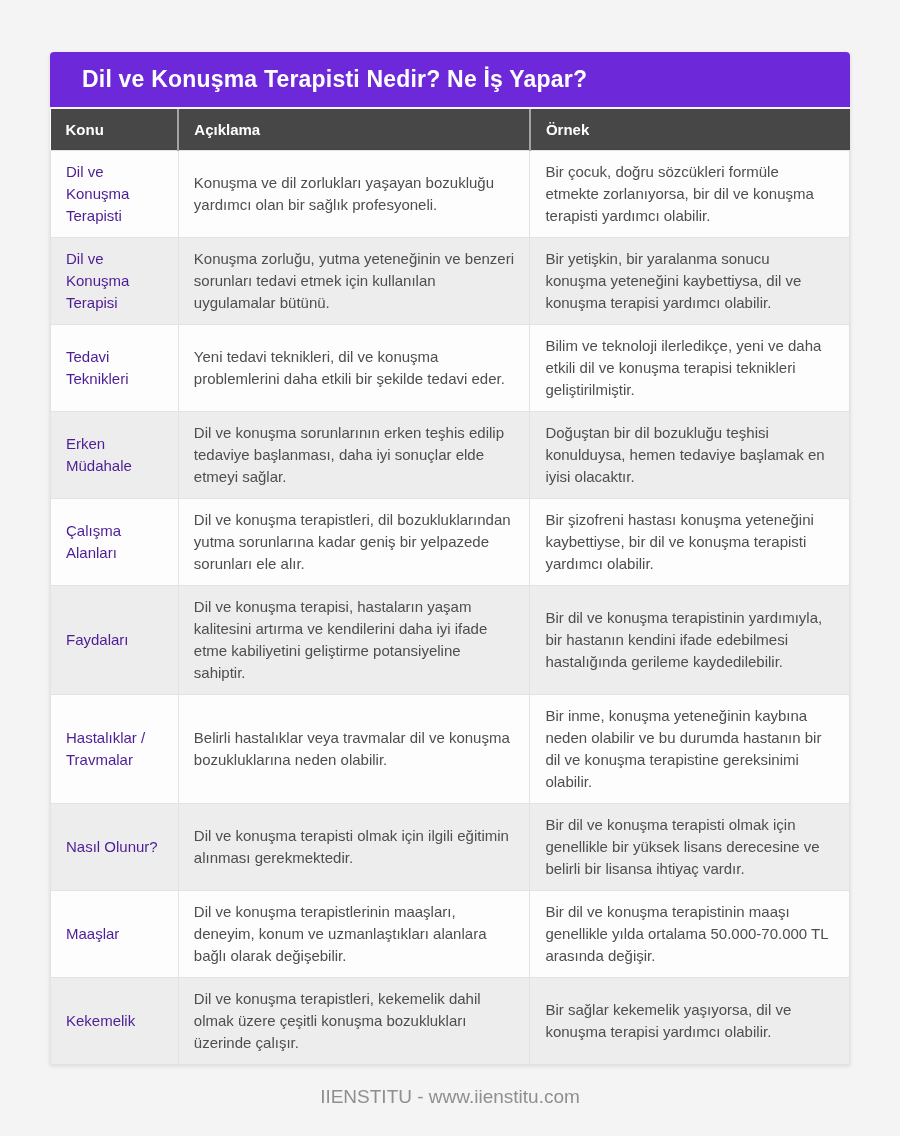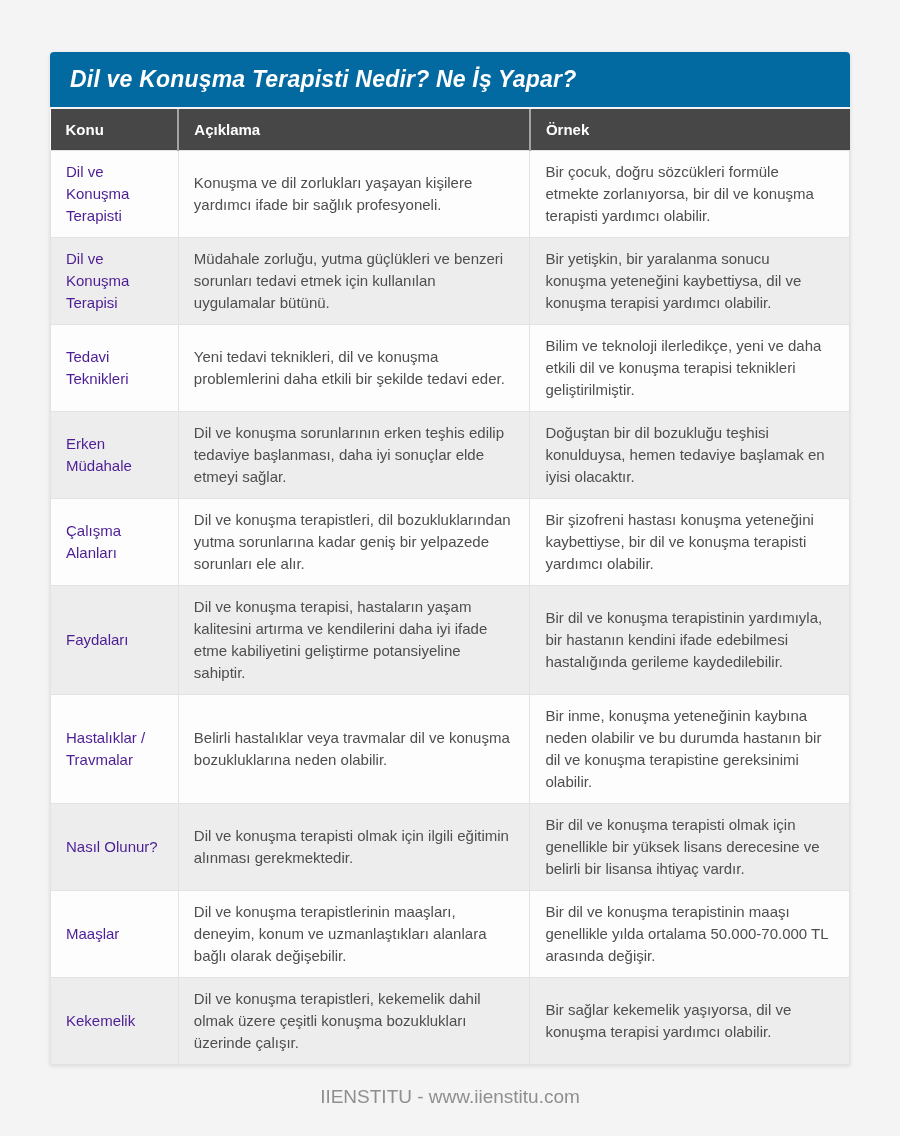--- a/index.html
+++ b/index.html
@@ -11,29 +11,28 @@
     overflow: hidden;
   }
   .card {
     width: 800px;
     margin: 52px auto 0 auto;
     box-shadow: 0 1px 4px rgba(0,0,0,0.12);
     border-radius: 4px 4px 0 0;
     background: #fdfdfd;
   }
   .title-bar {
-    background: #0369a1;
+    background: #6d28d9;
     color: #ffffff;
     font-size: 23px;
     font-weight: bold;
-    padding: 14px 20px;
+    padding: 14px 32px;
     letter-spacing: 0.2px;
     border-radius: 4px 4px 0 0;
     border-bottom: 2px solid #f4f4f4;
-    font-style: italic;
   }
   table.info-table {
     width: 100%;
     border-collapse: collapse;
     table-layout: fixed;
     background: #fdfdfd;
   }
   col.c-konu     { width: 16%; }
   col.c-aciklama { width: 44%; }
   col.c-ornek    { width: 40%; }
@@ -80,26 +79,26 @@
     <thead>
       <tr>
         <th>Konu</th>
         <th>Açıklama</th>
         <th>Örnek</th>
       </tr>
     </thead>
     <tbody>
       <tr>
         <td class="konu-cell">Dil ve Konuşma Terapisti</td>
-        <td>Konuşma ve dil zorlukları yaşayan kişilere yardımcı ifade bir sağlık profesyoneli.</td>
+        <td>Konuşma ve dil zorlukları yaşayan bozukluğu yardımcı olan bir sağlık profesyoneli.</td>
         <td>Bir çocuk, doğru sözcükleri formüle etmekte zorlanıyorsa, bir dil ve konuşma terapisti yardımcı olabilir.</td>
       </tr>
       <tr>
         <td class="konu-cell">Dil ve Konuşma Terapisi</td>
-        <td>Müdahale zorluğu, yutma güçlükleri ve benzeri sorunları tedavi etmek için kullanılan uygulamalar bütünü.</td>
+        <td>Konuşma zorluğu, yutma yeteneğinin ve benzeri sorunları tedavi etmek için kullanılan uygulamalar bütünü.</td>
         <td>Bir yetişkin, bir yaralanma sonucu konuşma yeteneğini kaybettiysa, dil ve konuşma terapisi yardımcı olabilir.</td>
       </tr>
       <tr>
         <td class="konu-cell">Tedavi Teknikleri</td>
         <td>Yeni tedavi teknikleri, dil ve konuşma problemlerini daha etkili bir şekilde tedavi eder.</td>
         <td>Bilim ve teknoloji ilerledikçe, yeni ve daha etkili dil ve konuşma terapisi teknikleri geliştirilmiştir.</td>
       </tr>
       <tr>
         <td class="konu-cell">Erken Müdahale</td>
         <td>Dil ve konuşma sorunlarının erken teşhis edilip tedaviye başlanması, daha iyi sonuçlar elde etmeyi sağlar.</td>

